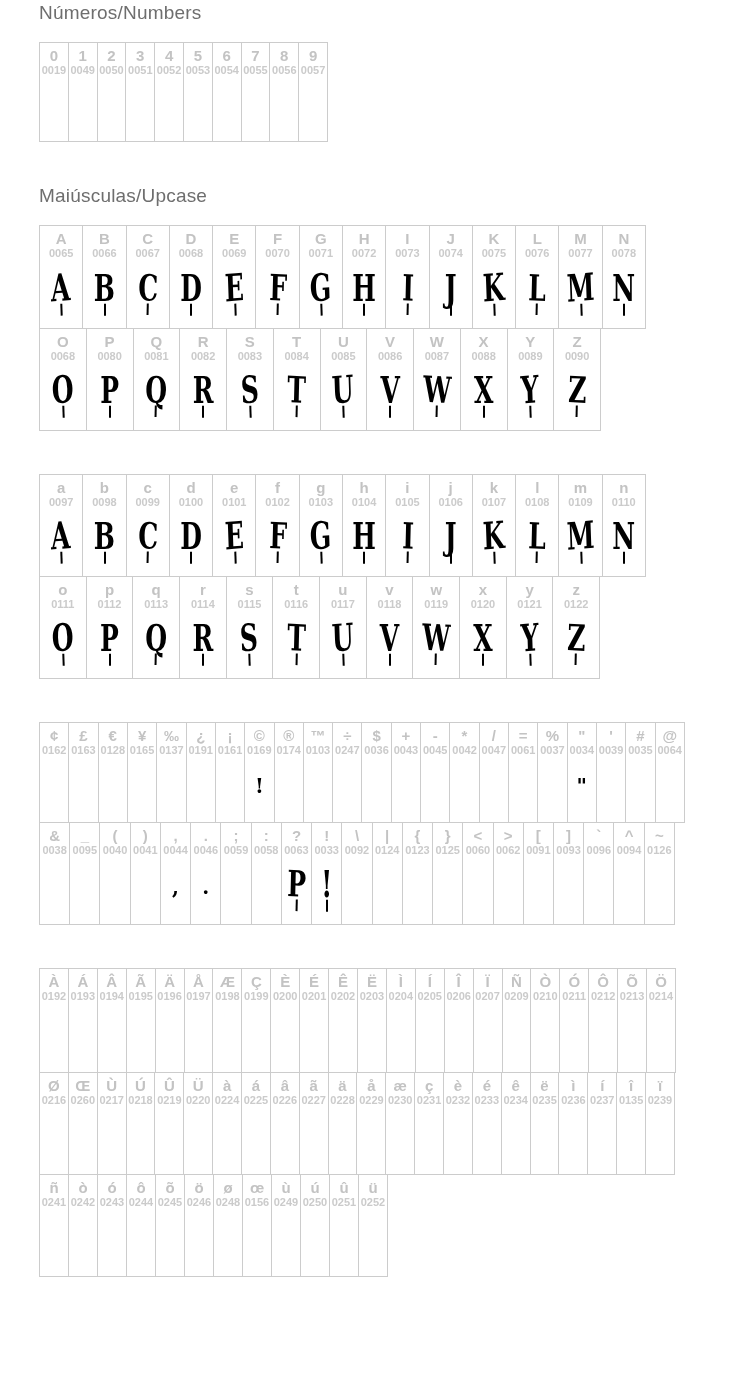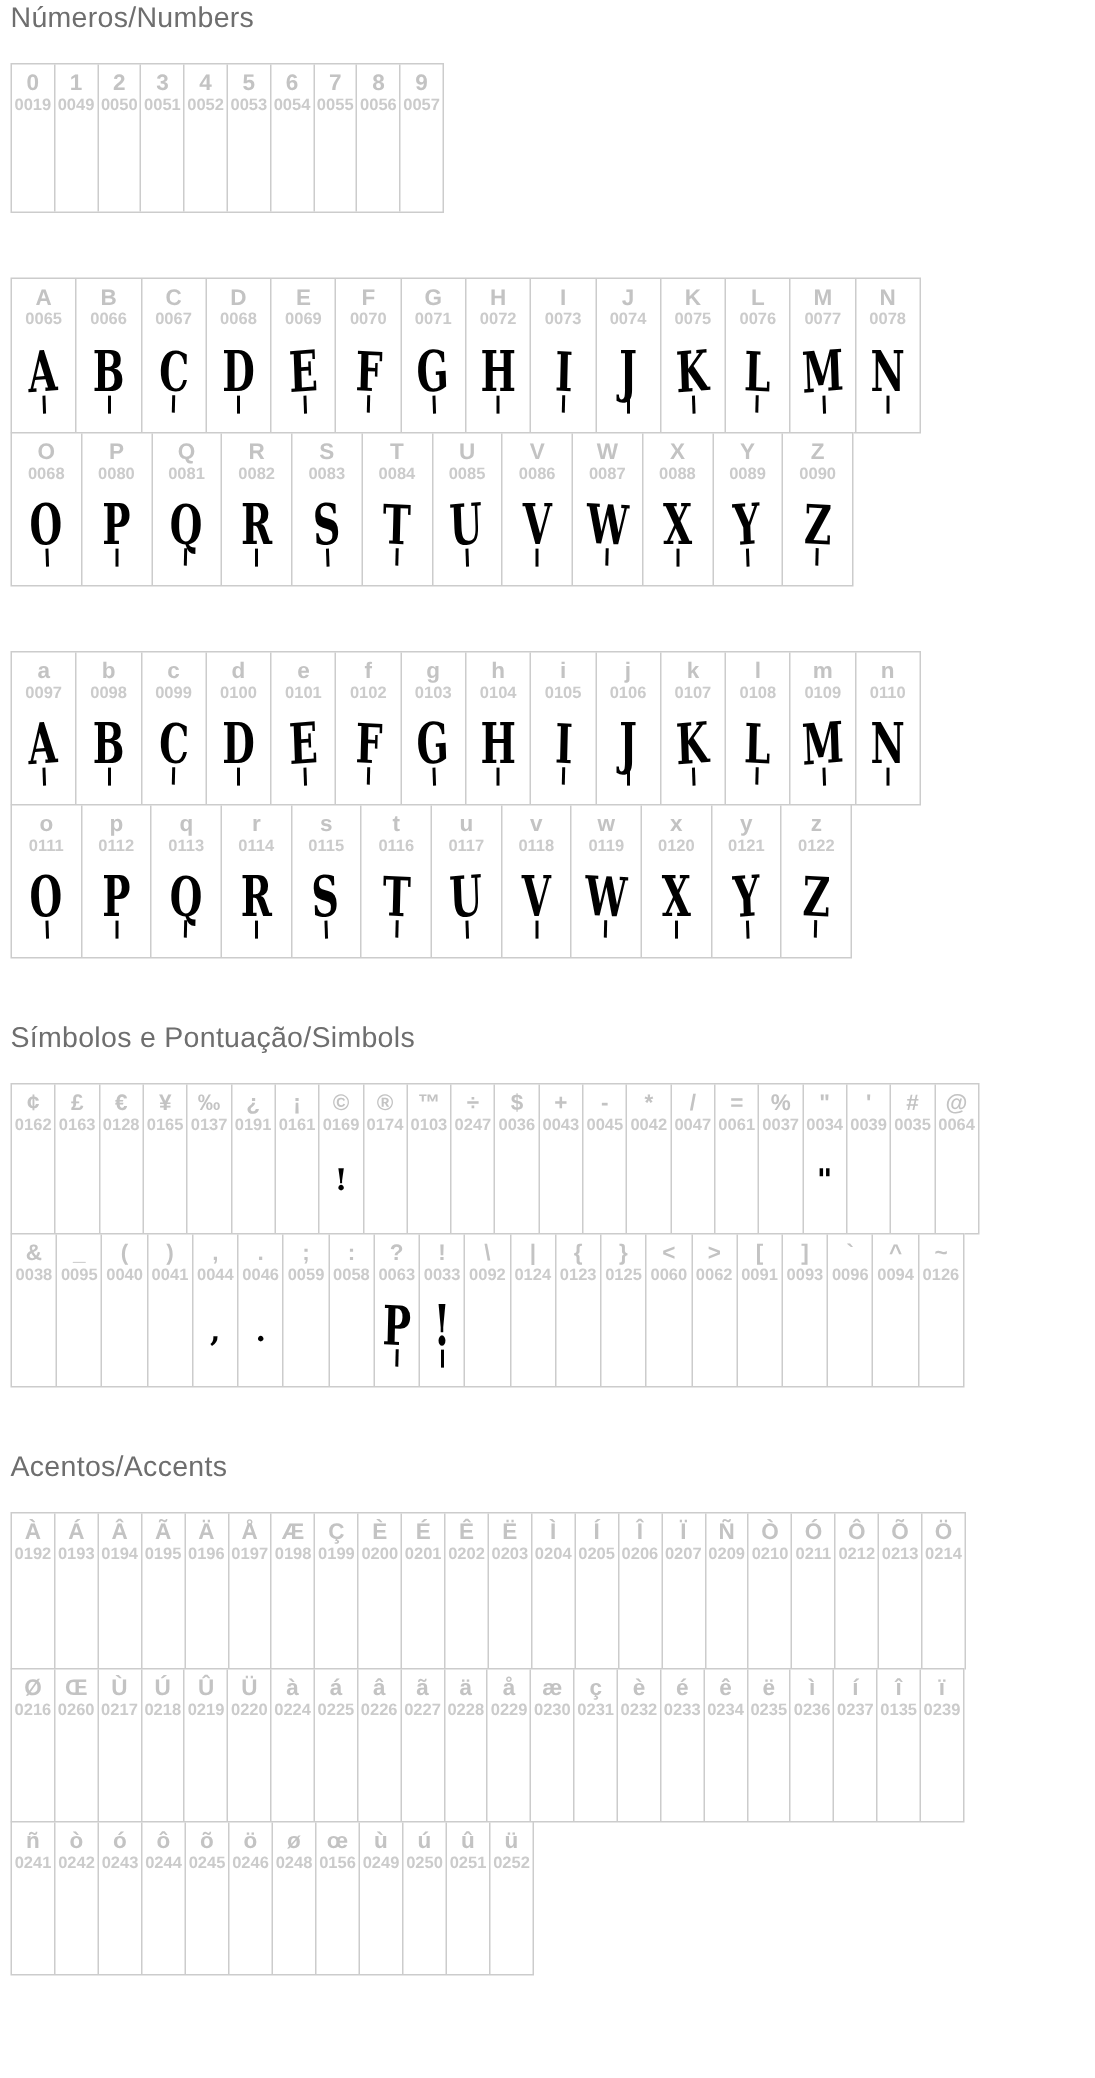--- a/index.html
+++ b/index.html
@@ -1,18 +1,18 @@
 <!DOCTYPE html>
 <html><head>
 <meta charset="utf-8">
 <style>
   html,body{margin:0;padding:0;background:#ffffff;}
   body{width:730px;font-family:"Liberation Sans",sans-serif;}
   #page{padding:2px 0 30px 7px;}
-  .section{margin-bottom:43px;}
+  .section{margin-bottom:43px;margin-left:32px;}
   .section:last-child{margin-bottom:0;}
   .title{font-size:19px;line-height:22px;color:#6e6e6e;margin:0 0 18px 0;letter-spacing:.2px;}
   .row{display:flex;border:1px solid #cccccc;background:#fff;box-sizing:border-box;}
   .row + .row{margin-top:-1px;}
   .cell{flex:1 1 0;border-right:1px solid #cccccc;display:flex;flex-direction:column;align-items:center;min-width:0;overflow:visible;}
   .cell:last-child{border-right:none;}
   .char{font-size:15px;font-weight:bold;color:#c3c3c3;line-height:17px;padding-top:4px;white-space:nowrap;}
   .code{font-size:11px;font-weight:bold;color:#cbcbcb;line-height:13px;white-space:nowrap;}
   .glyph-area{flex:1;display:flex;align-items:center;justify-content:center;width:100%;padding-bottom:8px;}
   .glyph{display:inline-block;color:#000;font-family:"DejaVu Serif",serif;font-weight:bold;line-height:1;}
@@ -86,20 +86,21 @@
           <div class="glyph-area"></div>
         </div>
         <div class="cell">
           <div class="char">9</div>
           <div class="code">0057</div>
           <div class="glyph-area"></div>
         </div>
       </div>
     </div>
     <div class="section">
+      <div class="title">Maiúsculas/Upcase</div>
       <div class="row s1-r0">
         <div class="cell">
           <div class="char">A</div>
           <div class="code">0065</div>
           <div class="glyph-area">
             <span class="glyph g-letter">A</span>
           </div>
         </div>
         <div class="cell">
           <div class="char">B</div>
@@ -462,21 +463,20 @@
         <div class="cell">
           <div class="char">z</div>
           <div class="code">0122</div>
           <div class="glyph-area">
             <span class="glyph g-letter">Z</span>
           </div>
         </div>
       </div>
     </div>
     <div class="section">
-      <div class="title">Símbolos e Pontuação/Simbols</div>
       <div class="row s3-r0">
         <div class="cell">
           <div class="char">¢</div>
           <div class="code">0162</div>
           <div class="glyph-area"></div>
         </div>
         <div class="cell">
           <div class="char">£</div>
           <div class="code">0163</div>
           <div class="glyph-area"></div>
@@ -696,21 +696,20 @@
           <div class="glyph-area"></div>
         </div>
         <div class="cell">
           <div class="char">~</div>
           <div class="code">0126</div>
           <div class="glyph-area"></div>
         </div>
       </div>
     </div>
     <div class="section">
-      <div class="title">Acentos/Accents</div>
       <div class="row s4-r0">
         <div class="cell">
           <div class="char">À</div>
           <div class="code">0192</div>
           <div class="glyph-area"></div>
         </div>
         <div class="cell">
           <div class="char">Á</div>
           <div class="code">0193</div>
           <div class="glyph-area"></div>

